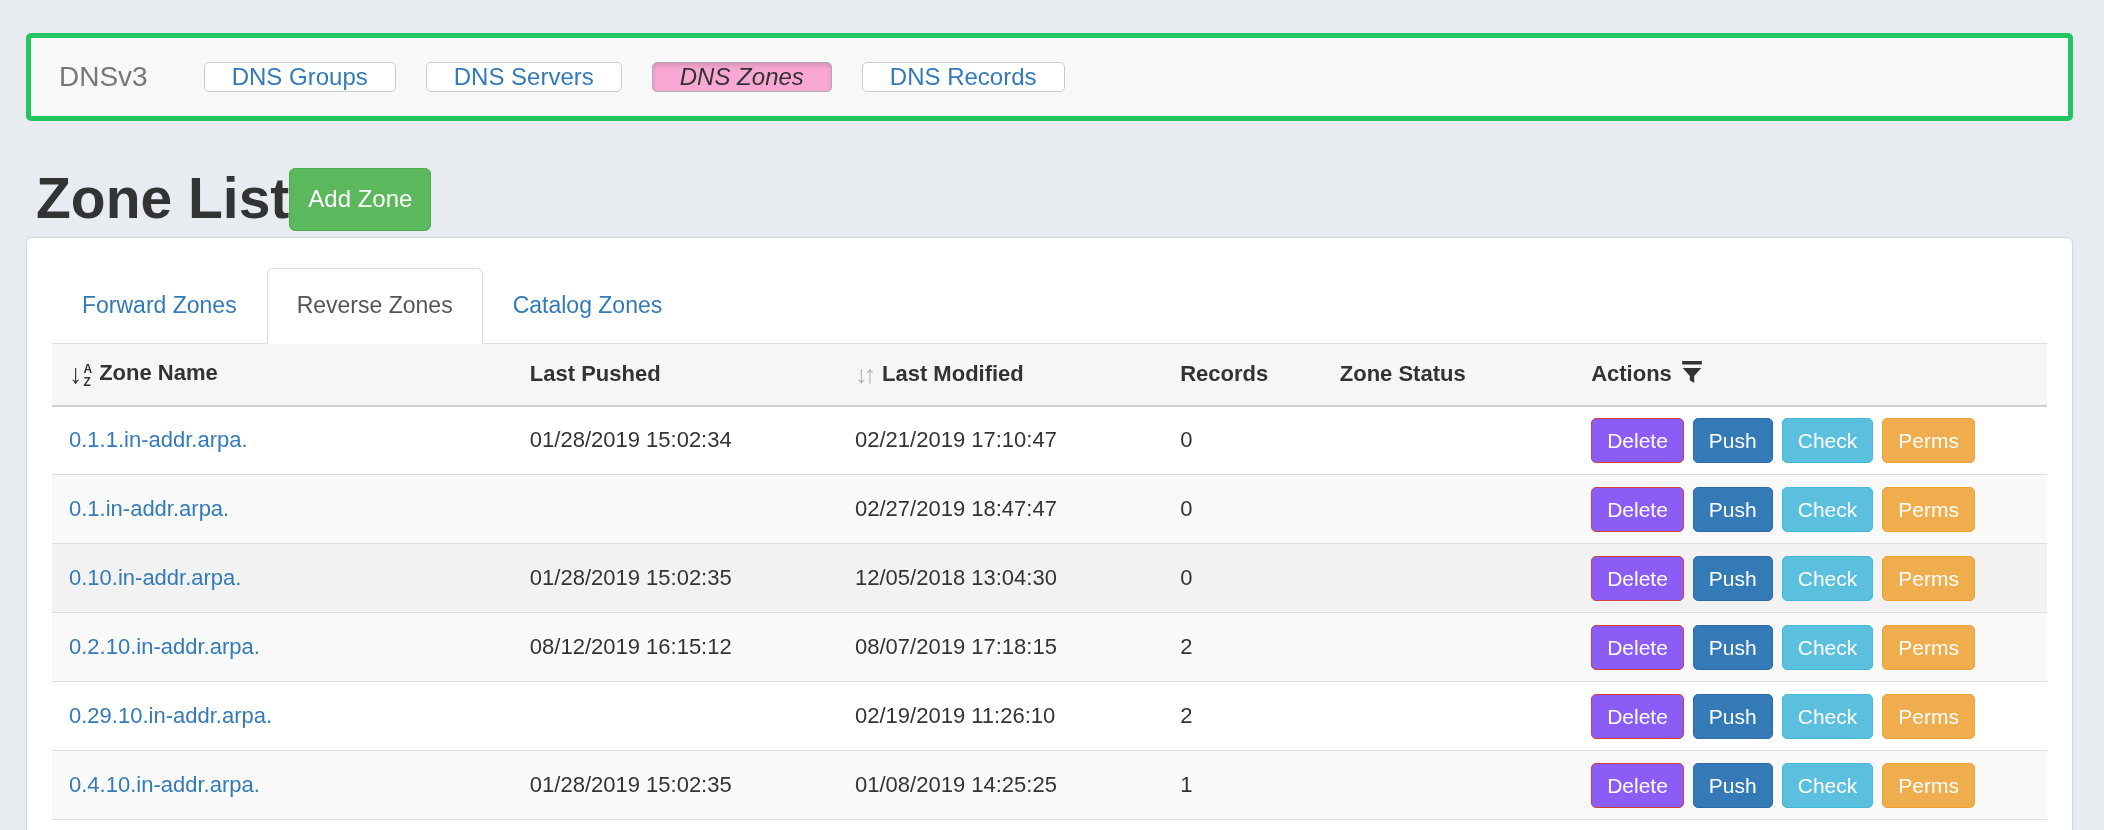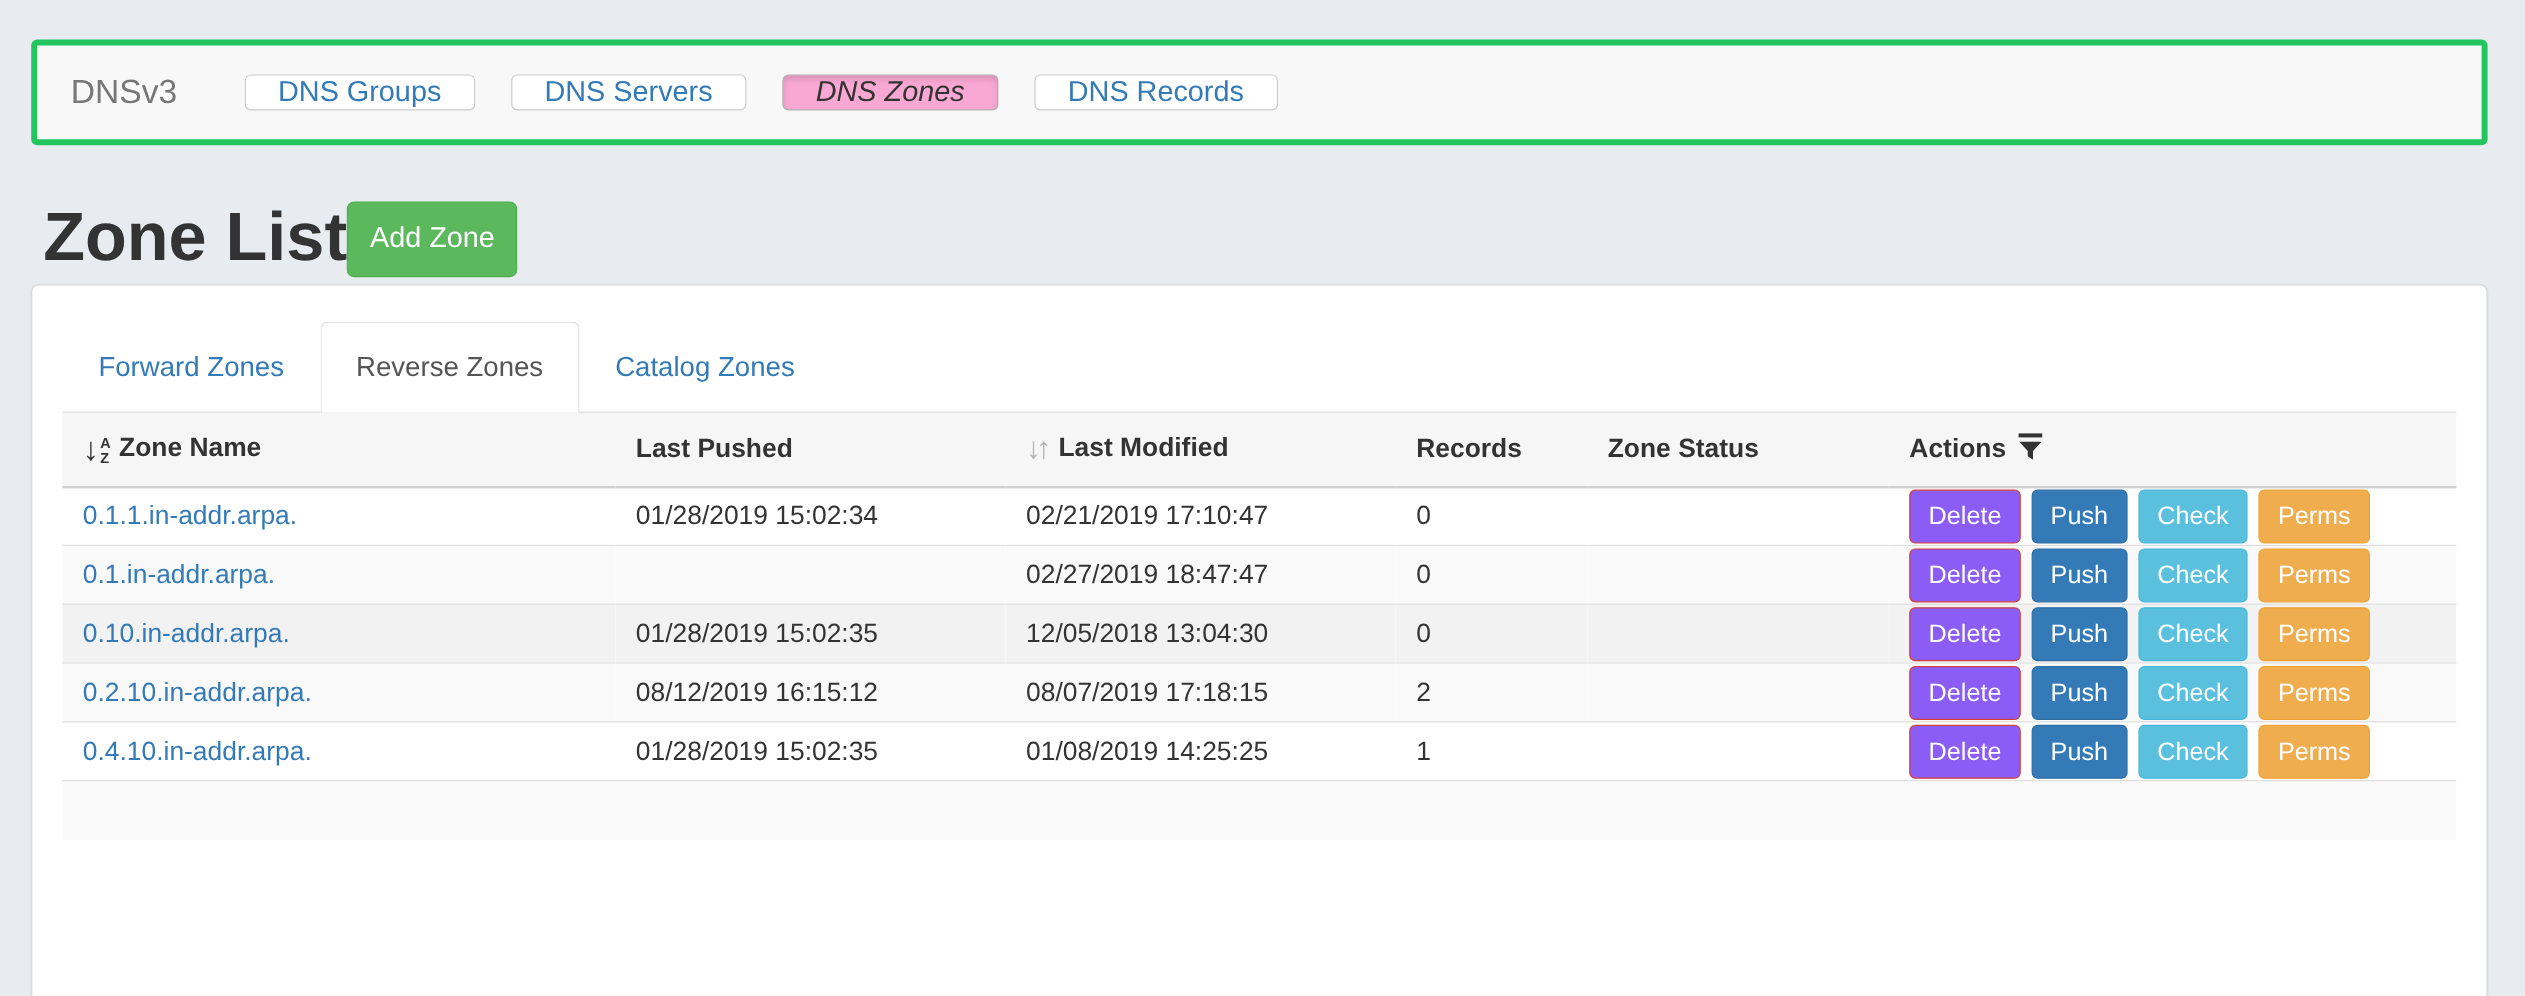--- a/index.html
+++ b/index.html
@@ -54,21 +54,21 @@
     font-family:inherit; line-height:1.2;
   }
   .tab.active { background:#fff; border-color:#ddd #ddd transparent #ddd; color:#555; cursor:default; }
 
   
   table { width:100%; border-collapse:collapse; table-layout:fixed; font-size:22px; color:#333; }
   thead th {
     background:#f6f6f6; text-align:left; font-weight:bold;
     padding:16px 17px; border-bottom:2px solid #cfcfcf; white-space:nowrap;
   }
-  tbody td { padding:0 17px; height:49px; border-top:1px solid #ddd; white-space:nowrap; overflow:hidden; }
+  tbody td { padding:0 17px; height:69px; border-top:1px solid #ddd; white-space:nowrap; overflow:hidden; }
   tbody tr:first-child td { border-top:none; }
   tbody tr:nth-child(even) { background:#f9f9f9; }
   tbody tr.hovered { background:#f2f2f2; }
   .zone-link { color:#337ab7; text-decoration:none; cursor:pointer; }
 
   
   .sort-alpha { display:inline-flex; align-items:flex-start; margin-right:7px; vertical-align:-3px; color:#333; }
   .sort-alpha .arr { font-size:27px; line-height:0.85; font-weight:bold; }
   .sort-alpha .az { display:flex; flex-direction:column; font-size:12px; font-weight:bold; line-height:1.05; margin-left:1px; }
   .sort-updown { color:#b3b3b3; font-weight:bold; font-size:25px; letter-spacing:-4px; margin-right:10px; vertical-align:-2px; }
@@ -177,20 +177,28 @@
   </tr>
         <tr>
     <td><a class="zone-link">0.2.10.in-addr.arpa.</a></td>
     <td>08/12/2019 16:15:12</td>
     <td>08/07/2019 17:18:15</td>
     <td>2</td>
     <td></td>
     <td class="actions-cell"><button class="btn btn-delete">Delete</button><button class="btn btn-push">Push</button><button class="btn btn-check">Check</button><button class="btn btn-perms">Perms</button></td>
   </tr>
         <tr>
+    <td><a class="zone-link">0.29.10.in-addr.arpa.</a></td>
+    <td></td>
+    <td>02/19/2019 11:26:10</td>
+    <td>2</td>
+    <td></td>
+    <td class="actions-cell"><button class="btn btn-delete">Delete</button><button class="btn btn-push">Push</button><button class="btn btn-check">Check</button><button class="btn btn-perms">Perms</button></td>
+  </tr>
+        <tr>
     <td><a class="zone-link">0.4.10.in-addr.arpa.</a></td>
     <td>01/28/2019 15:02:35</td>
     <td>01/08/2019 14:25:25</td>
     <td>1</td>
     <td></td>
     <td class="actions-cell"><button class="btn btn-delete">Delete</button><button class="btn btn-push">Push</button><button class="btn btn-check">Check</button><button class="btn btn-perms">Perms</button></td>
   </tr>
         <tr>
           <td colspan="6"></td>
         </tr>

